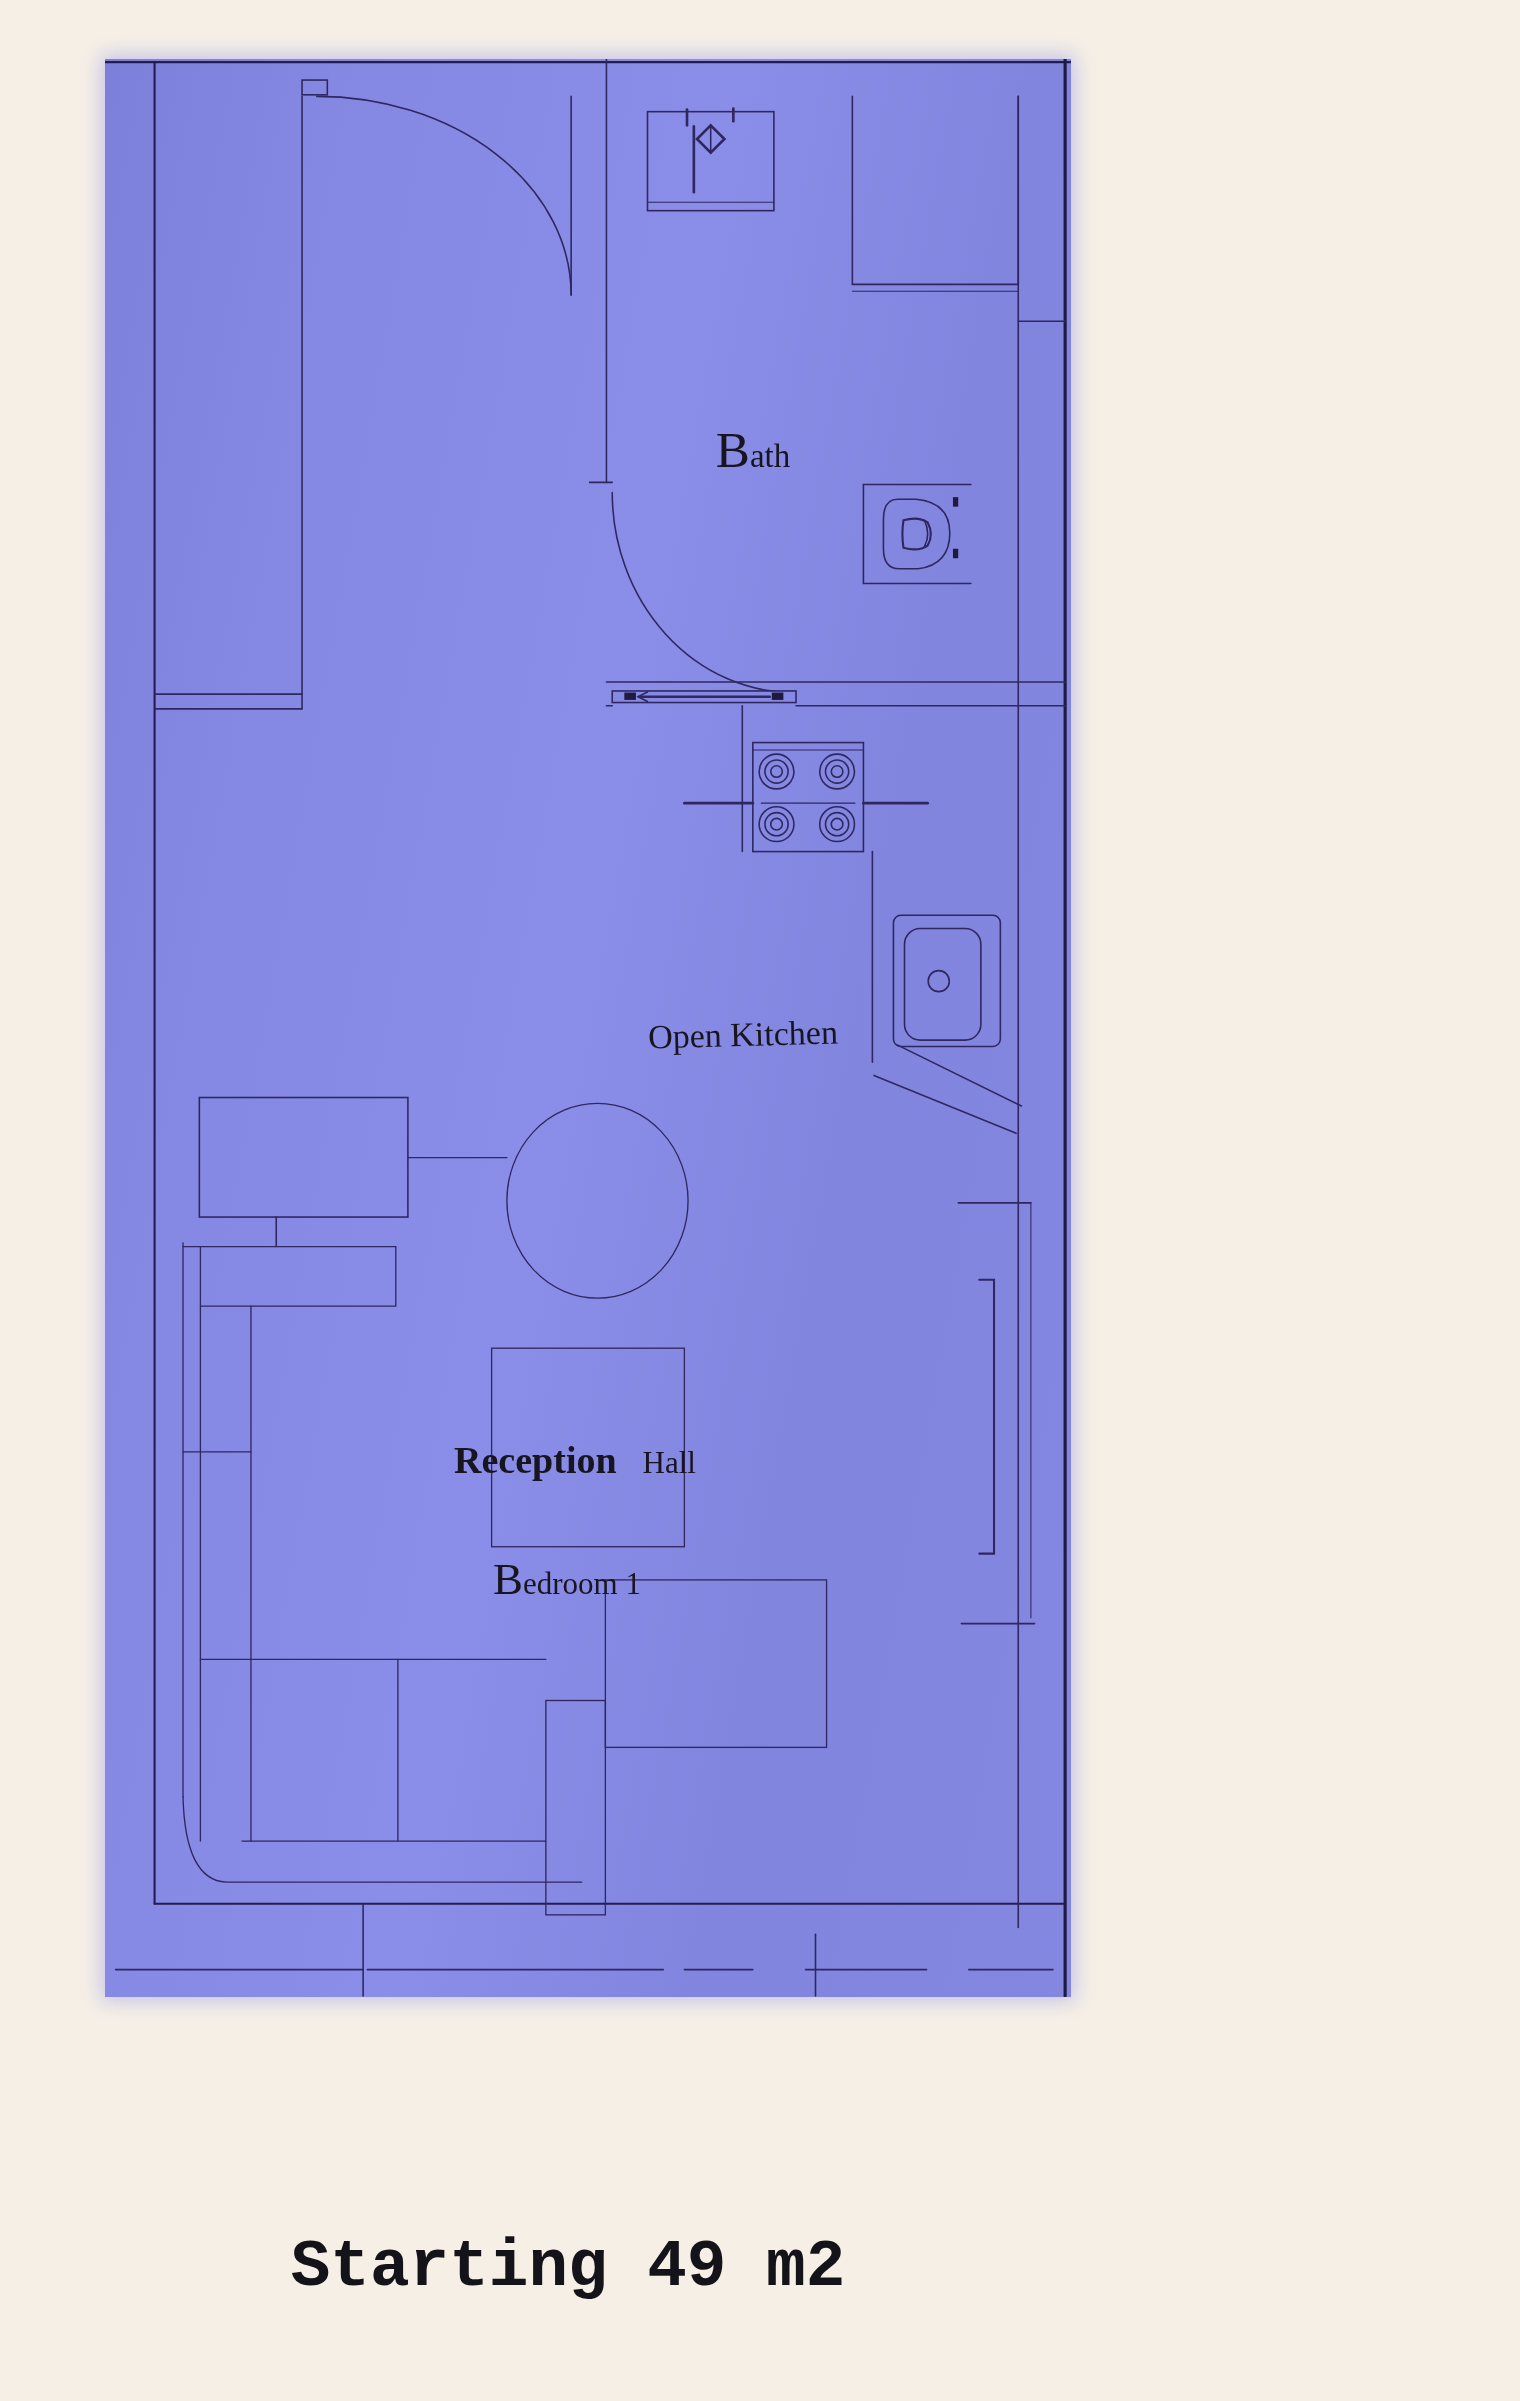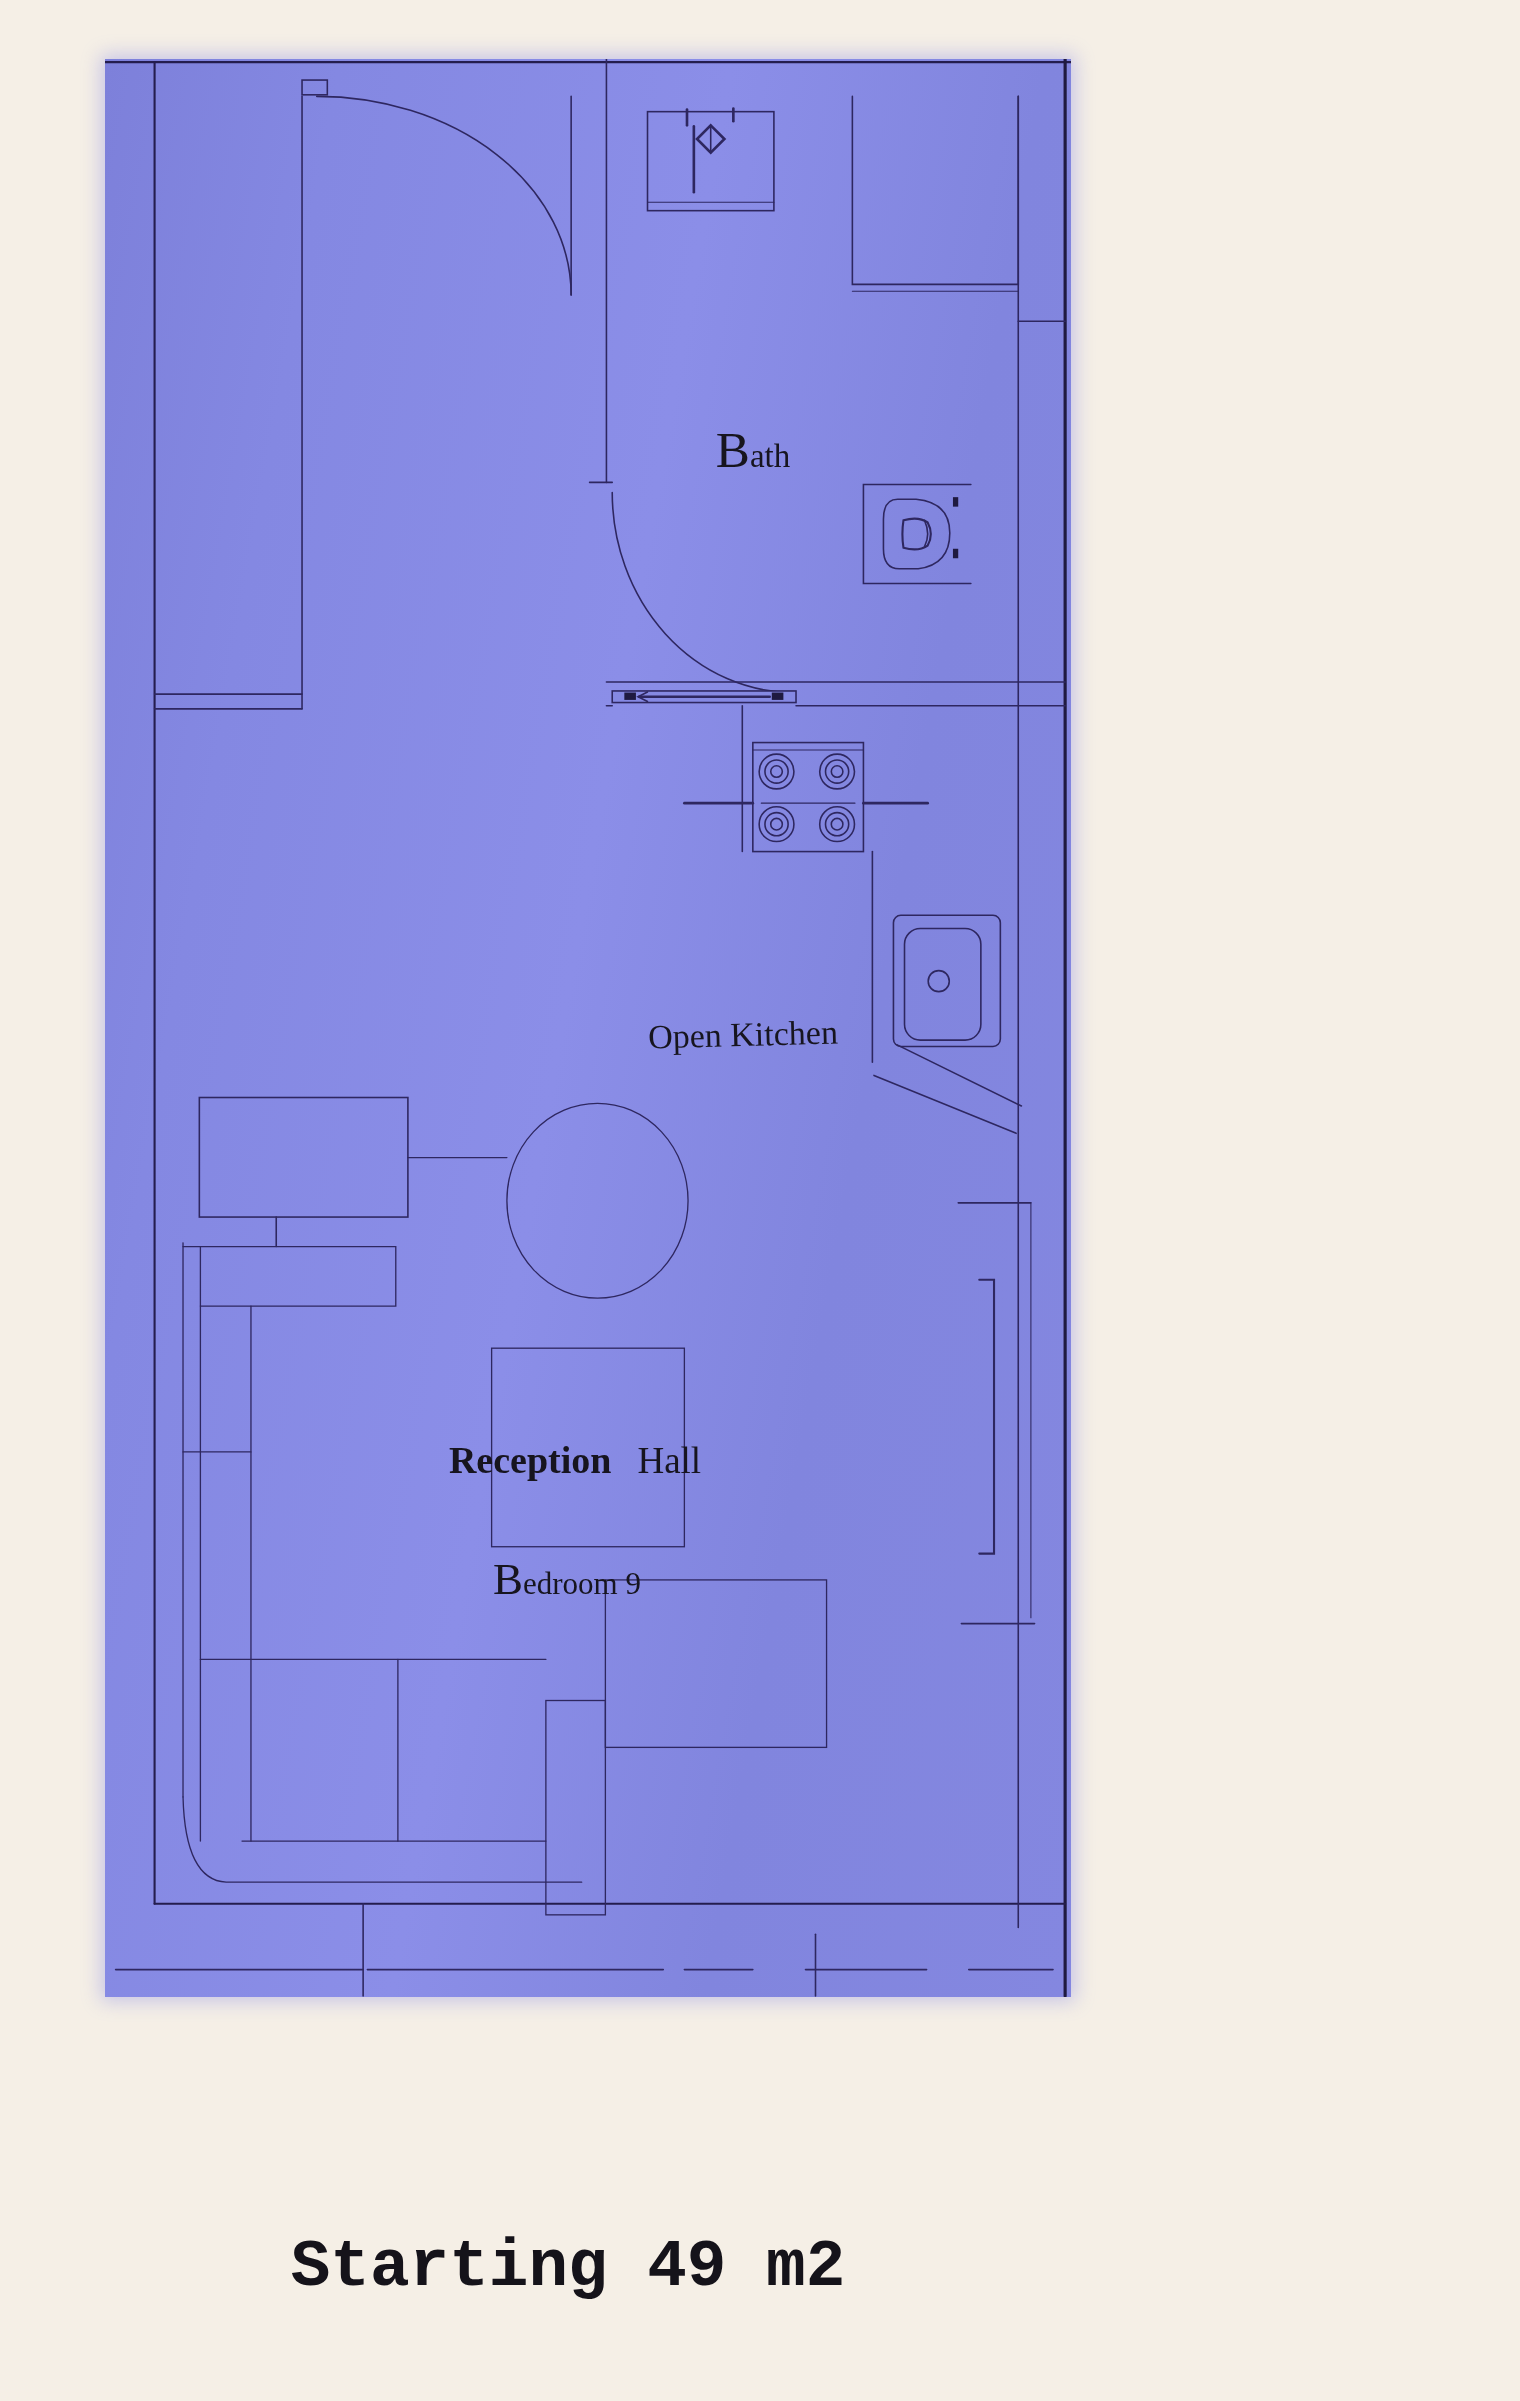--- a/index.html
+++ b/index.html
@@ -10,21 +10,21 @@
              background:linear-gradient(100deg,#7d80da 0%,#8488e2 18%,#8b8ee8 48%,#8185de 72%,#8487e0 100%);
              box-shadow:0 0 18px 4.2px rgba(140,142,230,.45);}
   .plan-area svg{position:absolute;left:0;top:0;width:100%;height:100%;display:block;}
 
   .room-label{position:absolute;transform:translate(-50%,-50%);color:#17151f;white-space:nowrap;
               font-family:"Liberation Serif",serif;}
   .lbl-bath{left:753px;top:449px;font-size:33px;}
   .lbl-bath::first-letter{font-size:1.55em;}
   .lbl-kitchen{left:743px;top:1035px;font-size:34px;transform:translate(-50%,-50%) rotate(-1.5deg);}
   .lbl-reception{left:575px;top:1460px;font-size:38px;font-weight:bold;}
-  .lbl-reception .suffix{font-weight:normal;font-size:37px;margin-left:26px;}
+  .lbl-reception .suffix{font-weight:normal;font-size:31px;margin-left:26px;}
   .lbl-bedroom{left:567px;top:1579px;font-size:31px;}
   .lbl-bedroom::first-letter{font-size:1.45em;}
 
   .caption-title{position:absolute;left:538px;top:2109px;transform:translate(-50%,-50%);
                  font-family:"Liberation Serif",serif;font-size:158px;letter-spacing:-1.6px;
                  color:#121016;white-space:nowrap;}
   .caption-subtitle{position:absolute;left:568px;top:2267px;transform:translate(-50%,-50%);
                     font-family:Liberation Mono, monospace;font-size:66px;font-weight:bold;
                     color:#15131a;white-space:nowrap;}
 </style>
@@ -165,19 +165,19 @@
       </g>
     </svg>
   </div>
 
   <div class="room-label lbl-bath">Bath</div>
 
   <div class="room-label lbl-kitchen">Open Kitchen</div>
 
   <div class="room-label lbl-reception"><span>Reception</span><span class="suffix">Hall</span></div>
 
-  <div class="room-label lbl-bedroom">Bedroom 9</div>
+  <div class="room-label lbl-bedroom">Bedroom 1</div>
 
 
   <div class="caption-subtitle">Starting 49 m2</div>
 
 </div>
 
 
 </body></html>

